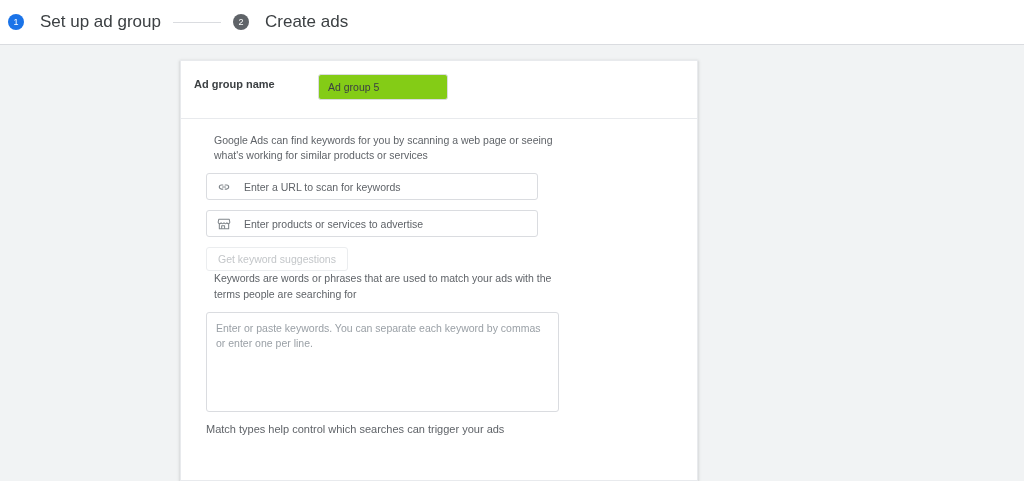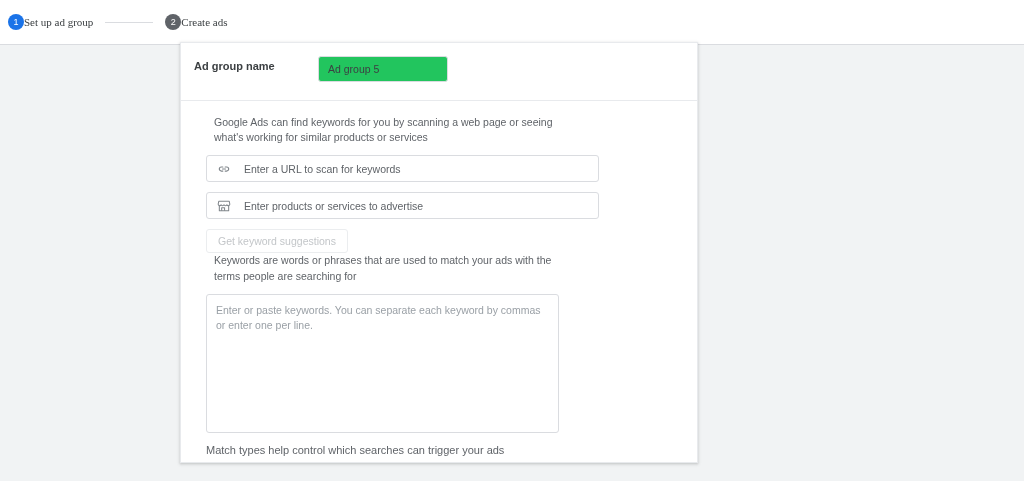--- a/index.html
+++ b/index.html
@@ -33,38 +33,37 @@
     color: #ffffff;
     font-size: 9px;
     line-height: 16px;
     text-align: center;
     flex: 0 0 auto;
     font-family: "Liberation Sans", sans-serif;
   }
   .step-badge.active { background: #1a73e8; }
   .step-badge.inactive { background: #5f6368; }
   .step-label {
-    margin-left: 0;
-    font-size: 11px;
+    margin-left: 16px;
+    font-size: 17px;
     color: #3c4043;
     white-space: nowrap;
-    font-family: Liberation Serif, serif;
   }
   .step-connector {
     width: 48px;
     height: 1px;
     background: #dadce0;
     margin: 0 12px;
   }
 
   
   .card {
     position: absolute;
     left: 180px;
-    top: 42px;
+    top: 60px;
     width: 518px;
     height: 421px;
     background: #ffffff;
     border: 1px solid #e8eaed;
     box-shadow: 0 1px 2px rgba(60,64,67,0.18), 0 1px 3px 1px rgba(60,64,67,0.08);
   }
   .section {
     display: flex;
     padding: 14px 16px 14px 13px;
   }
@@ -89,33 +88,33 @@
 
   
   .text-field {
     width: 130px;
     height: 26px;
     border: 1px solid #dadce0;
     border-radius: 3px;
     display: flex;
     align-items: center;
     padding: 0 9px;
-    background: #22c55e;
+    background: #84cc16;
     font-size: 10.5px;
     color: #3c4043;
   }
   .helper-text {
     font-size: 10.5px;
     color: #5f6368;
     line-height: 1.45;
     margin: 0 0 10px 8px;
     max-width: 348px;
   }
   .icon-field {
-    width: 393px;
+    width: 332px;
     height: 27px;
     border: 1px solid #dadce0;
     border-radius: 3px;
     display: flex;
     align-items: center;
     padding: 4px 10px;
     background: #fff;
     margin-bottom: 10px;
   }
   .icon-field .fld-icon {
@@ -137,21 +136,21 @@
     border-radius: 3px;
     padding: 5px 11px;
     font-size: 10.5px;
     color: #c3c6c9;
     background: #ffffff;
     cursor: default;
     user-select: none;
   }
   .keywords-area {
     width: 353px;
-    height: 139px;
+    height: 100px;
     border: 1px solid #dadce0;
     border-radius: 3px;
     background: #fff;
     padding: 8px 9px;
     font-size: 10.5px;
     color: #9aa0a6;
     line-height: 1.4;
     overflow: hidden;
   }
   .match-note {

